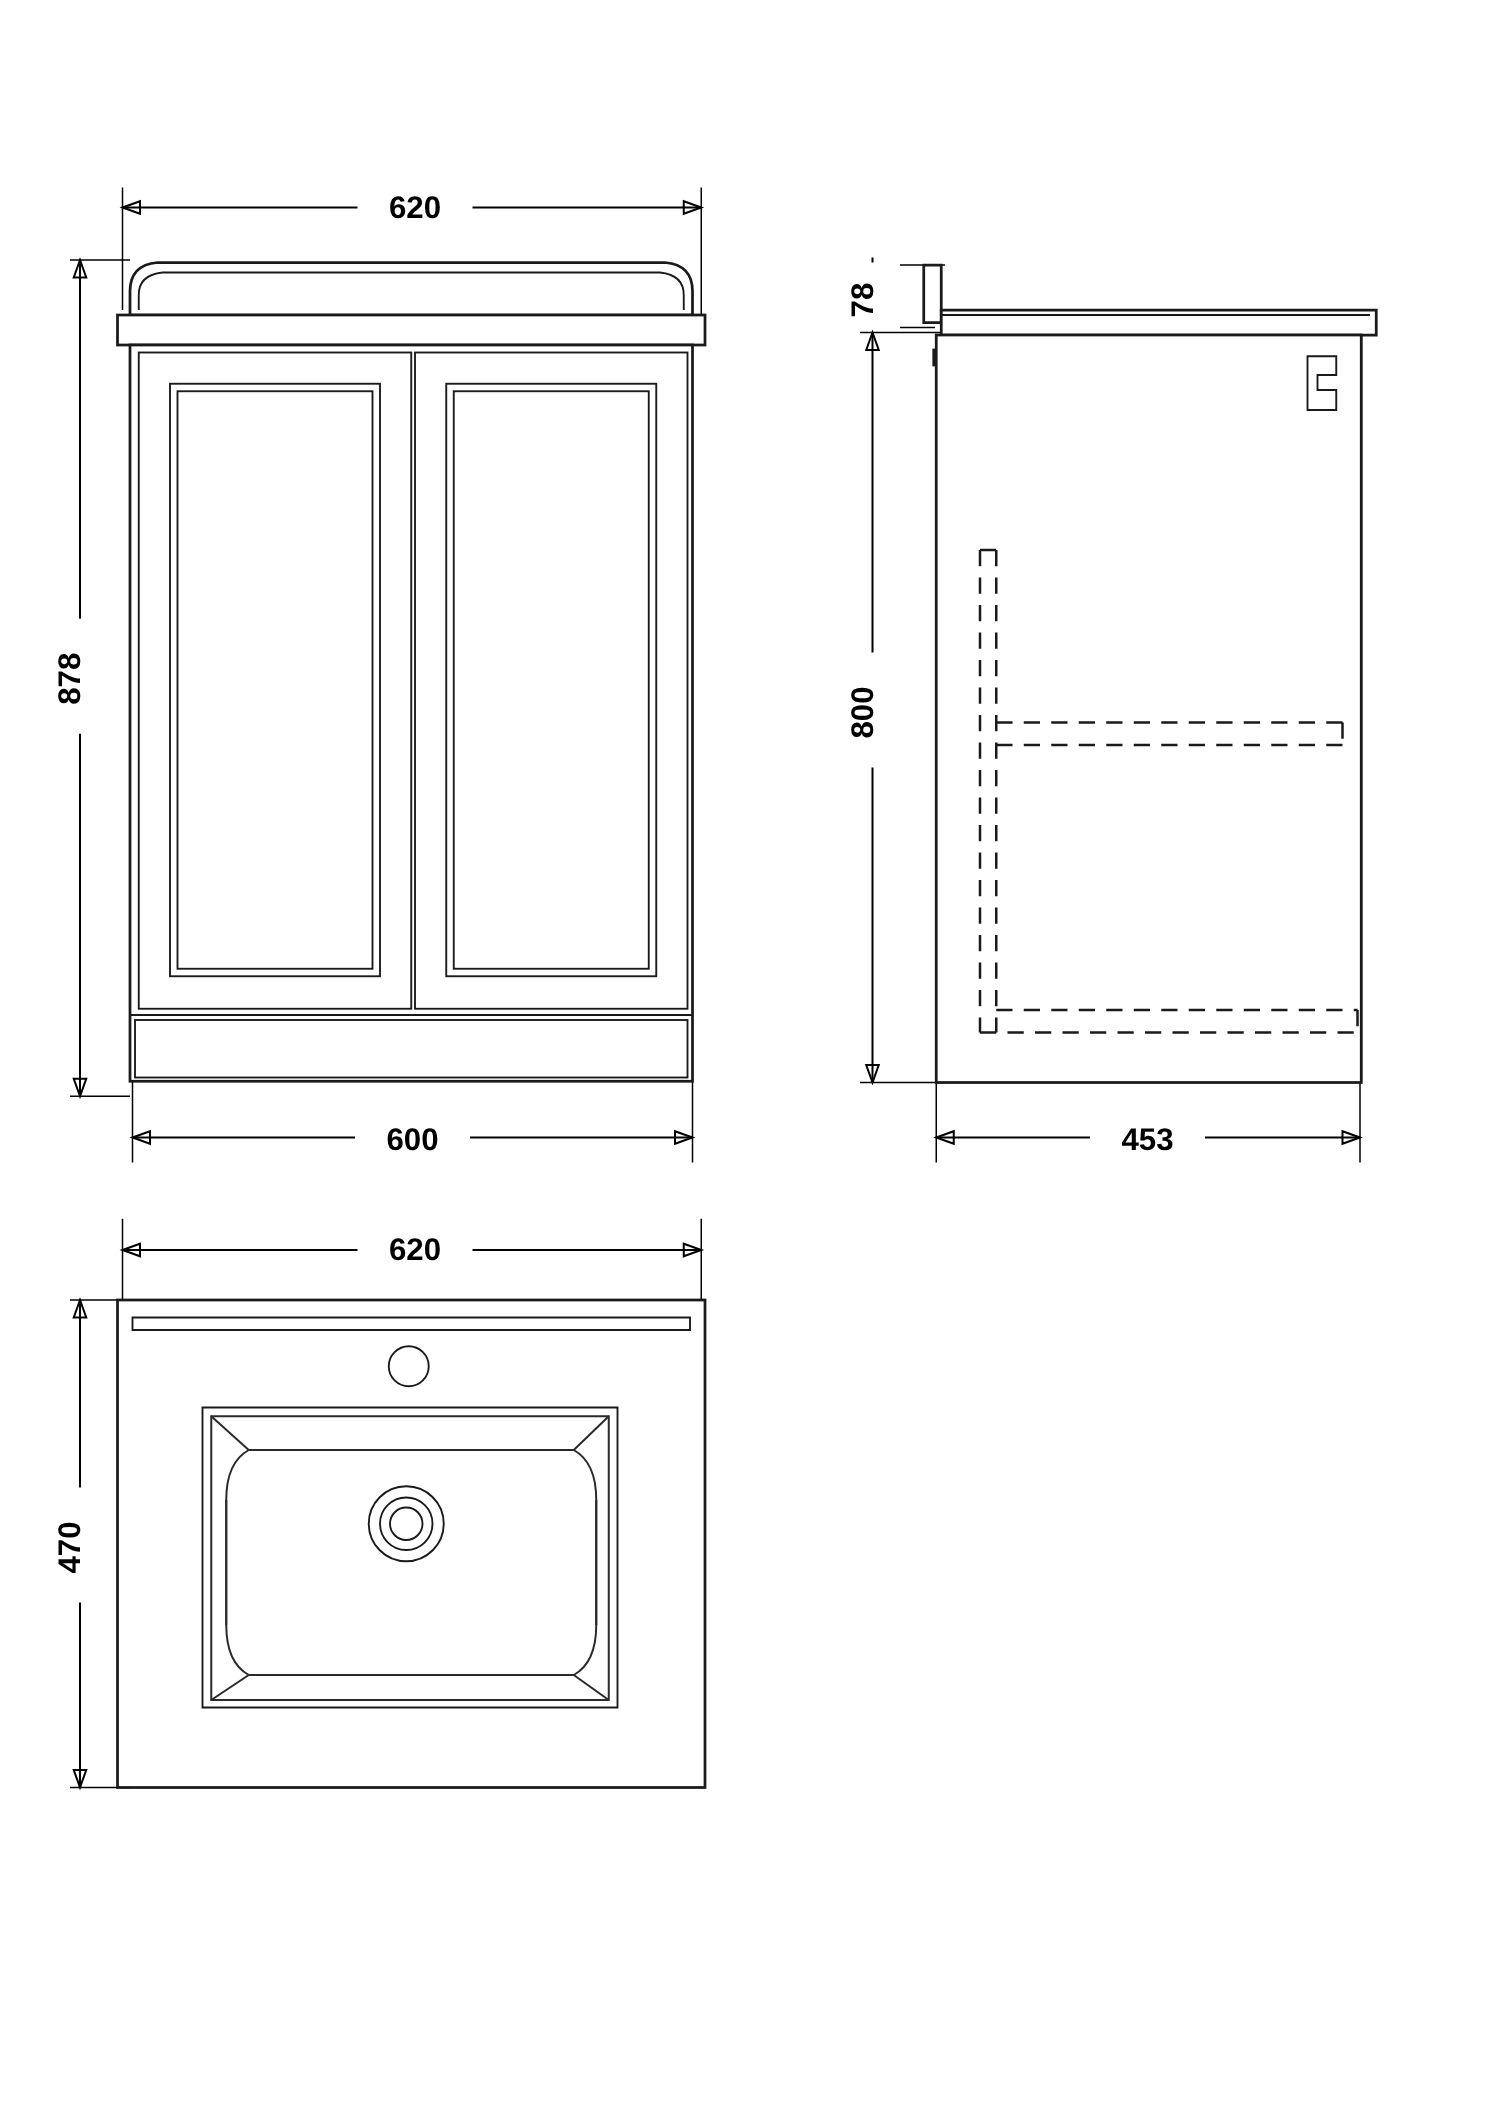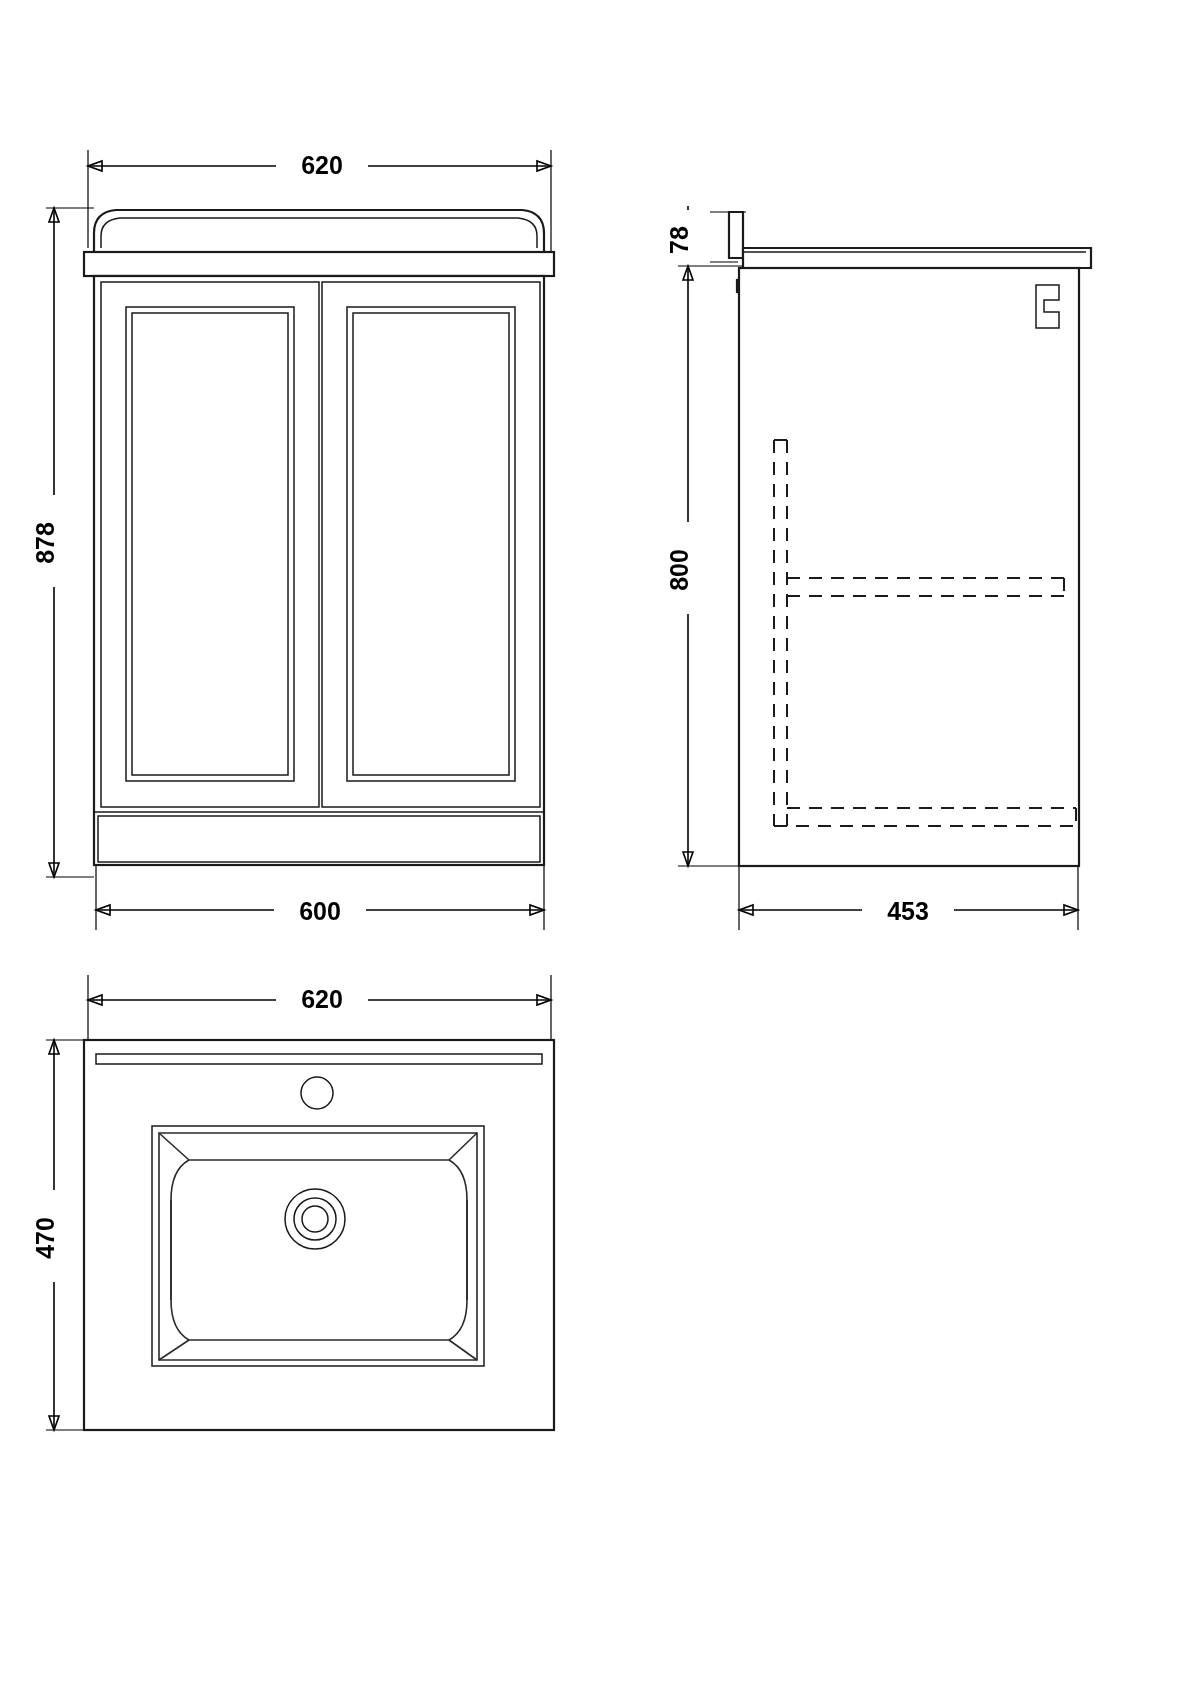--- a/index.html
+++ b/index.html
@@ -10,21 +10,21 @@
   body {
     width: 1190px;
     height: 1684px;
     font-family: "Liberation Sans", sans-serif;
     color: #000000;
     position: relative;
     overflow: hidden;
   }
   #drawing {
     position: absolute;
-    left: 6px;
+    left: 16px;
     top: 0;
     width: 1027px;
     height: 1684px;
   }
   svg text {
     font-family: "Liberation Sans", sans-serif;
     font-weight: bold;
     font-size: 25px;
     fill: #000000;
   }

